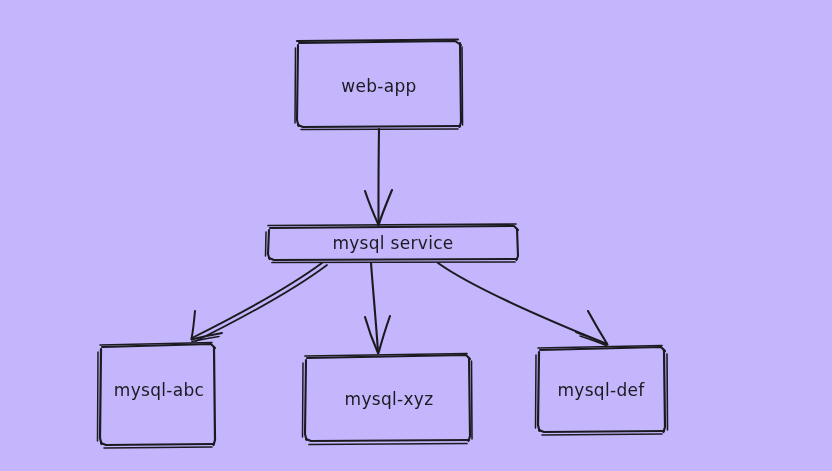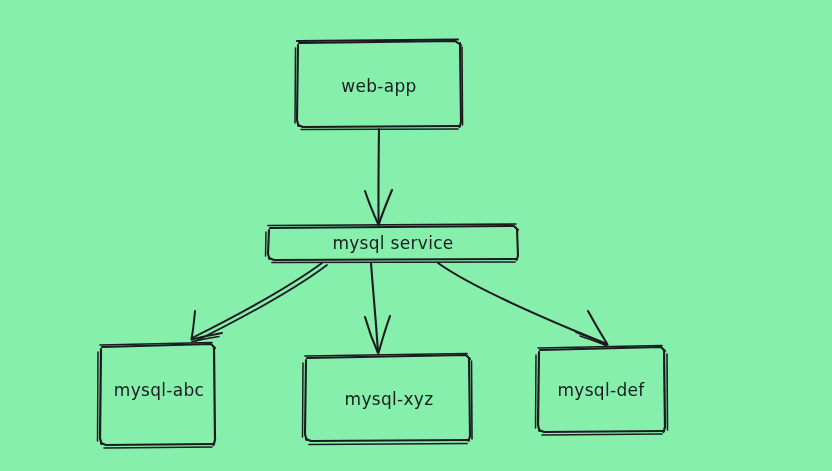--- a/index.html
+++ b/index.html
@@ -8,21 +8,21 @@
     padding: 0;
     background: #ffffff;
   }
   body {
     font-family: "DejaVu Sans", sans-serif;
   }
   #canvas {
     position: relative;
     width: 832px;
     height: 471px;
-    background: #86efac;
+    background: #c4b5fd;
     overflow: hidden;
   }
   #sketch-layer {
     position: absolute;
     top: 0;
     left: 0;
     width: 832px;
     height: 471px;
   }
   .node-label {

